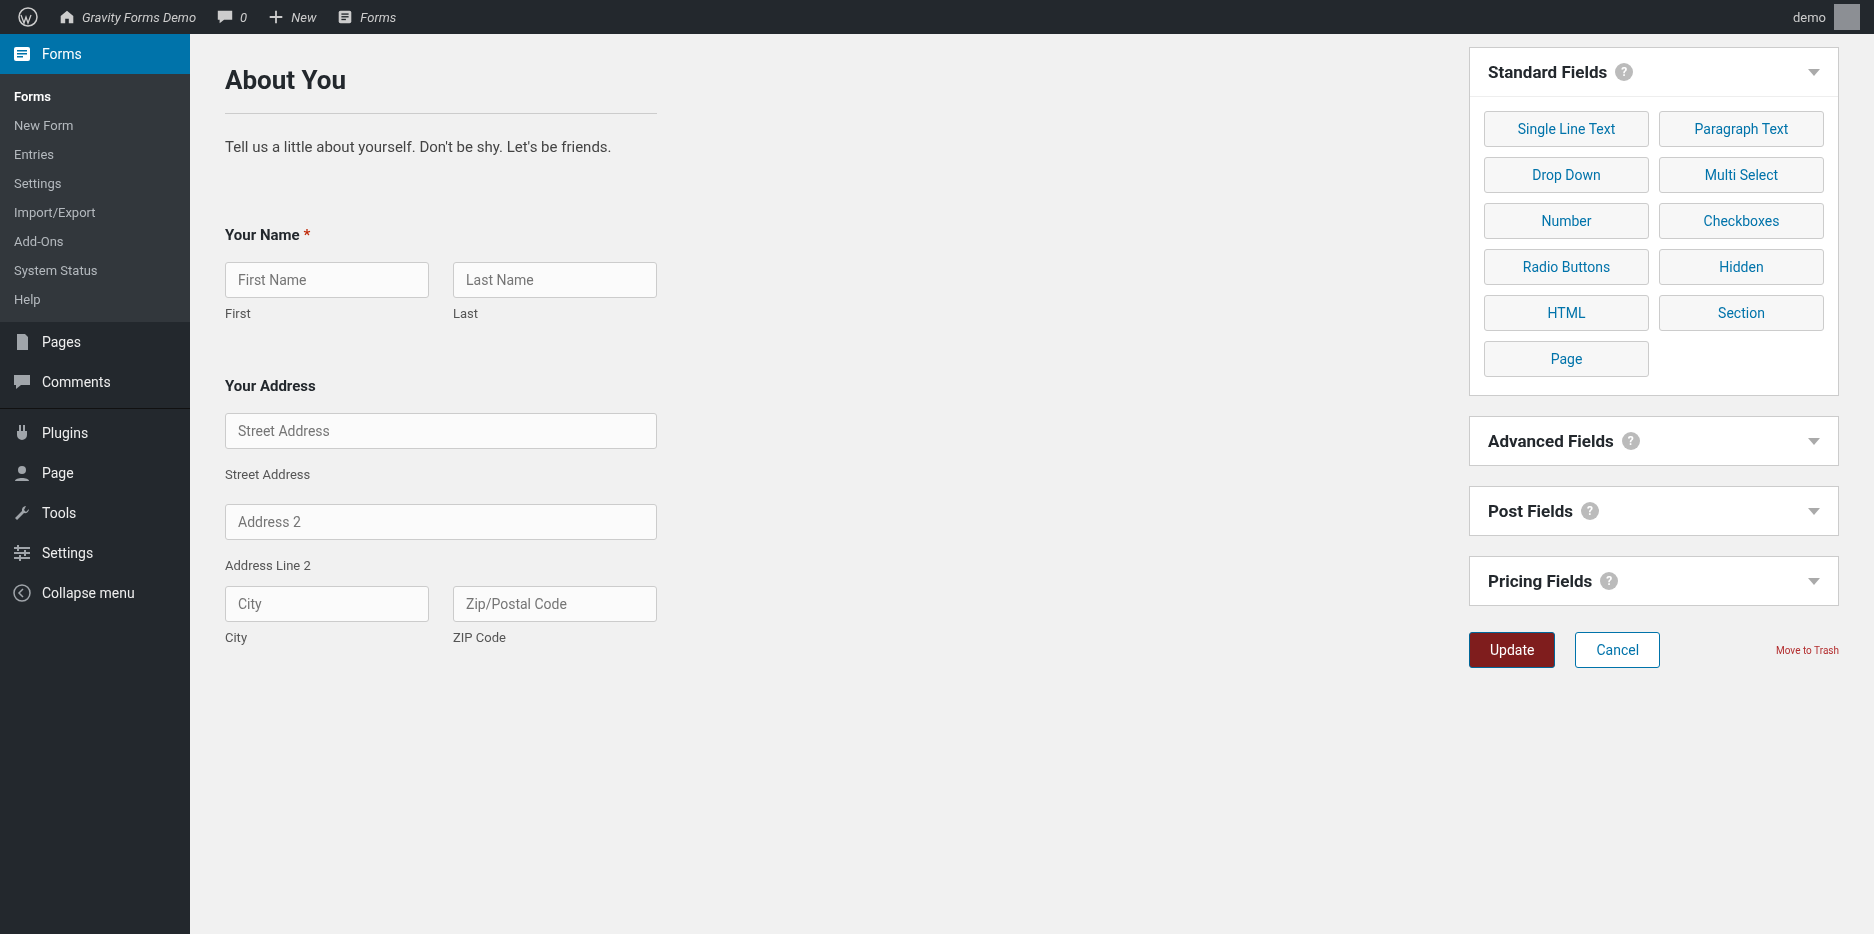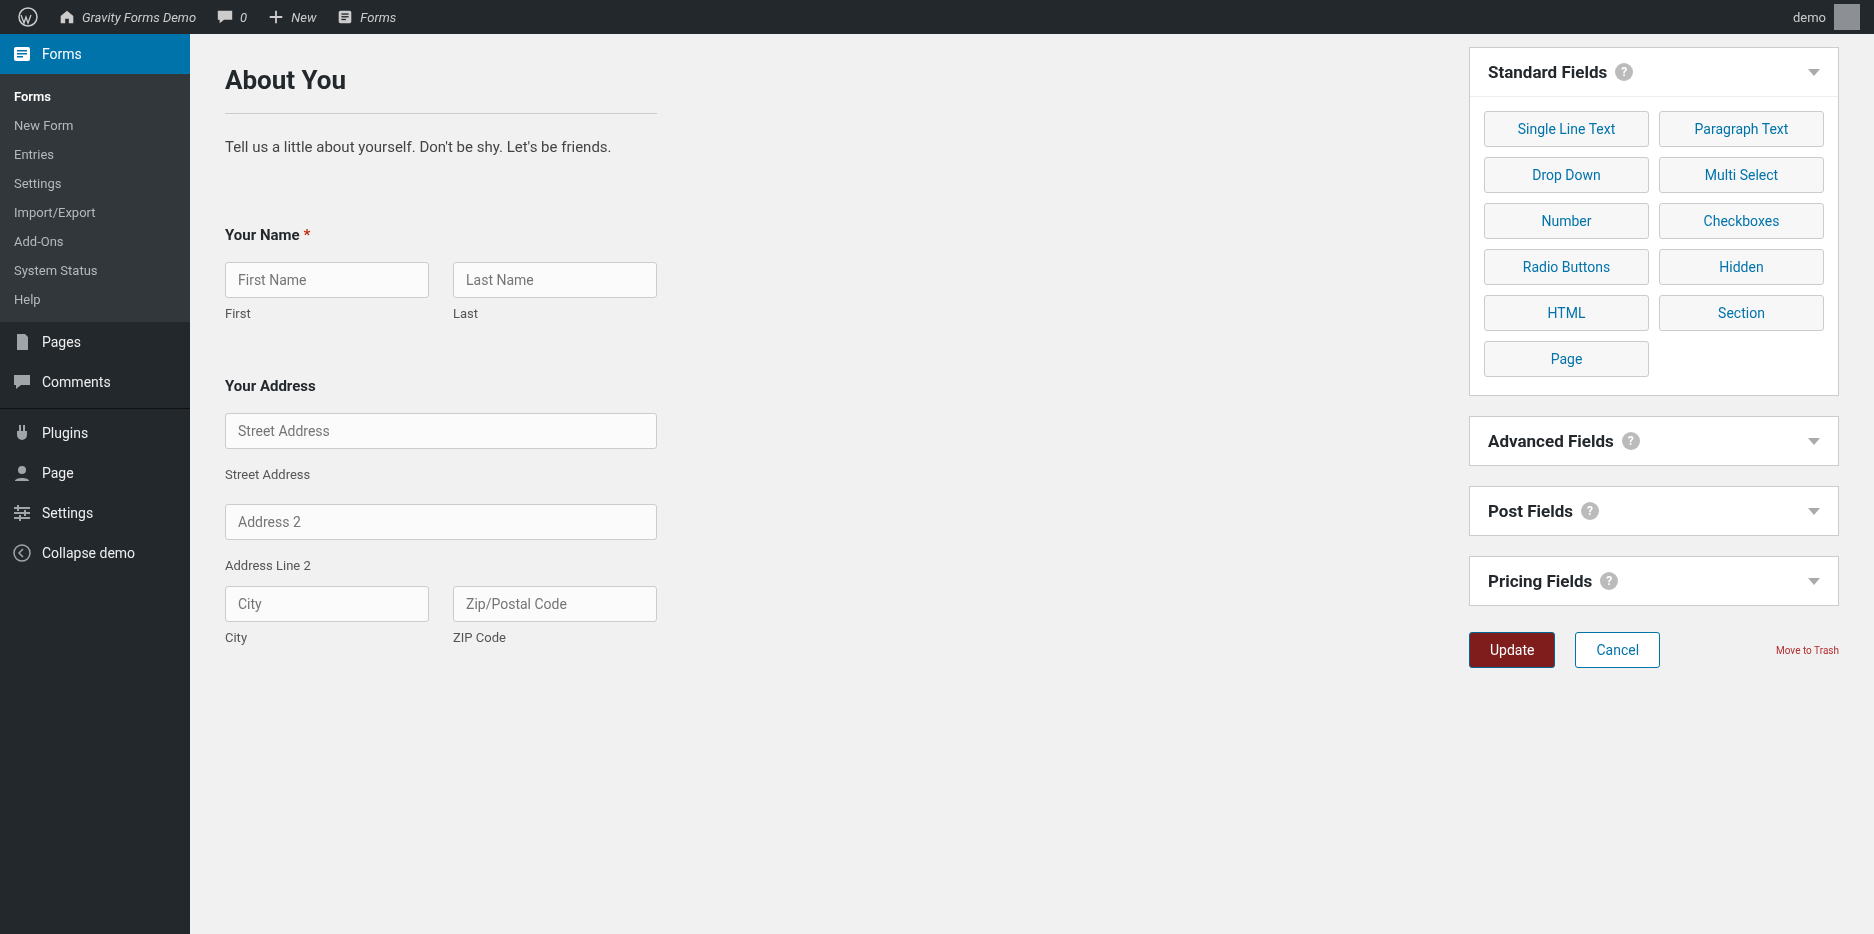--- a/index.html
+++ b/index.html
@@ -158,38 +158,46 @@
           <svg width="20" height="20" viewBox="0 0 20 20">
             <circle cx="10" cy="7" r="4" fill="#a0a5aa"></circle>
             <path d="M3 18c0-4 14-4 14 0z" fill="#a0a5aa"></path>
           </svg>
         </span>
       <span>Page</span>
     </div>
     <div class="menu-item">
       <span class="micon">
           <svg width="20" height="20" viewBox="0 0 20 20">
+            <path d="M14 3a4 4 0 00-4 5l-7 7 2 2 7-7a4 4 0 005-4l-3 3-2-2z" fill="#a0a5aa"></path>
+          </svg>
+        </span>
+      <span>Tools</span>
+    </div>
+    <div class="menu-item">
+      <span class="micon">
+          <svg width="20" height="20" viewBox="0 0 20 20">
             <rect x="2" y="4" width="16" height="2" fill="#a0a5aa"></rect>
             <rect x="2" y="9" width="16" height="2" fill="#a0a5aa"></rect>
             <rect x="2" y="14" width="16" height="2" fill="#a0a5aa"></rect>
             <rect x="5" y="2" width="2" height="6" fill="#a0a5aa"></rect>
             <rect x="12" y="7" width="2" height="6" fill="#a0a5aa"></rect>
             <rect x="7" y="12" width="2" height="6" fill="#a0a5aa"></rect>
           </svg>
         </span>
       <span>Settings</span>
     </div>
     <div class="menu-item">
       <span class="micon">
           <svg width="20" height="20" viewBox="0 0 20 20">
             <circle cx="10" cy="10" r="8" fill="none" stroke="#a0a5aa" stroke-width="1.5"></circle>
             <path d="M11 6l-4 4 4 4" fill="none" stroke="#a0a5aa" stroke-width="1.5"></path>
           </svg>
         </span>
-      <span>Collapse demo</span>
+      <span>Collapse menu</span>
     </div>
   </div>
 
   <div class="content">
     <div class="content-flex">
       <div class="form-pane">
         <h1 class="form-title">About You</h1>
         <hr class="title-rule">
         <p class="form-desc">Tell us a little about yourself. Don't be shy. Let's be friends.</p>
 

